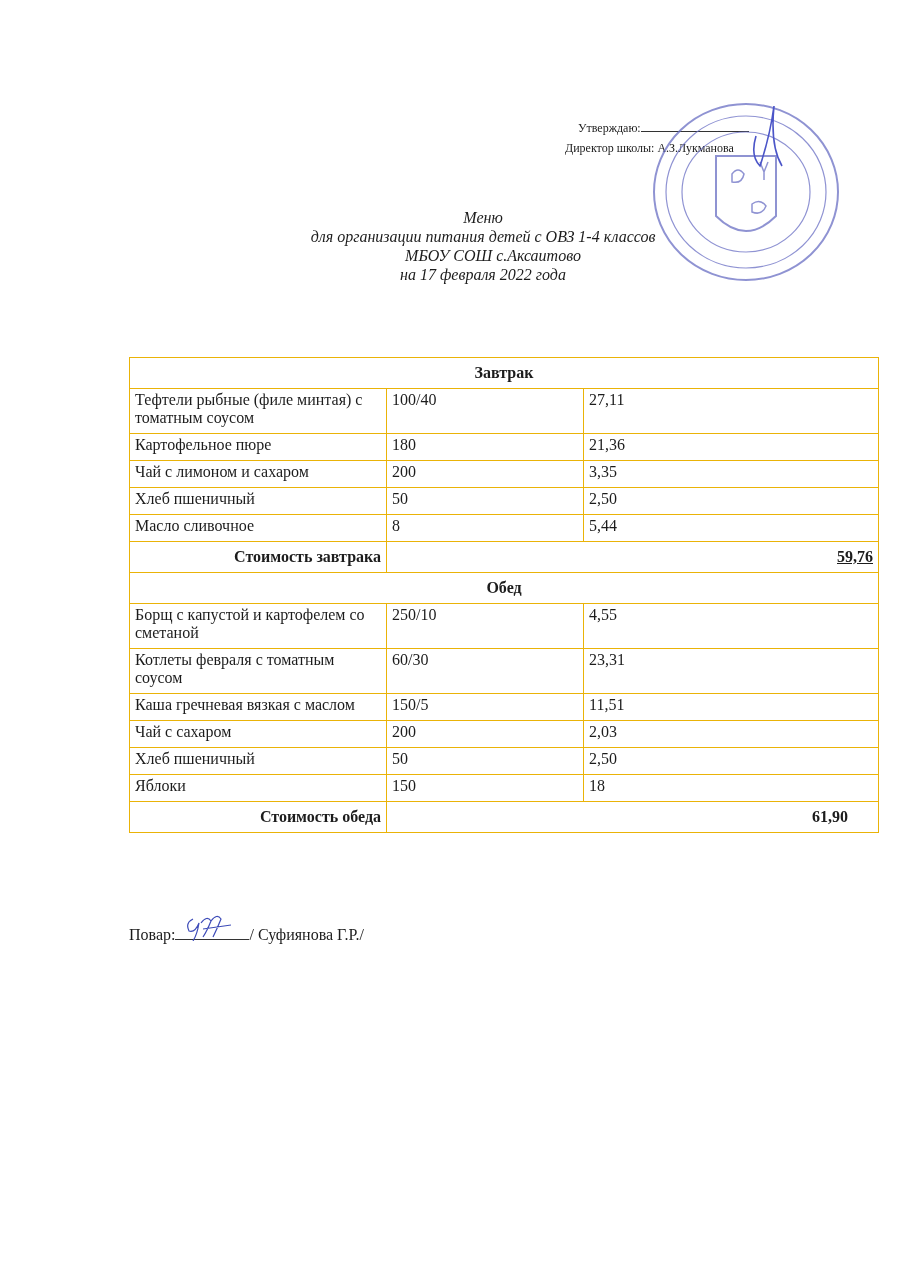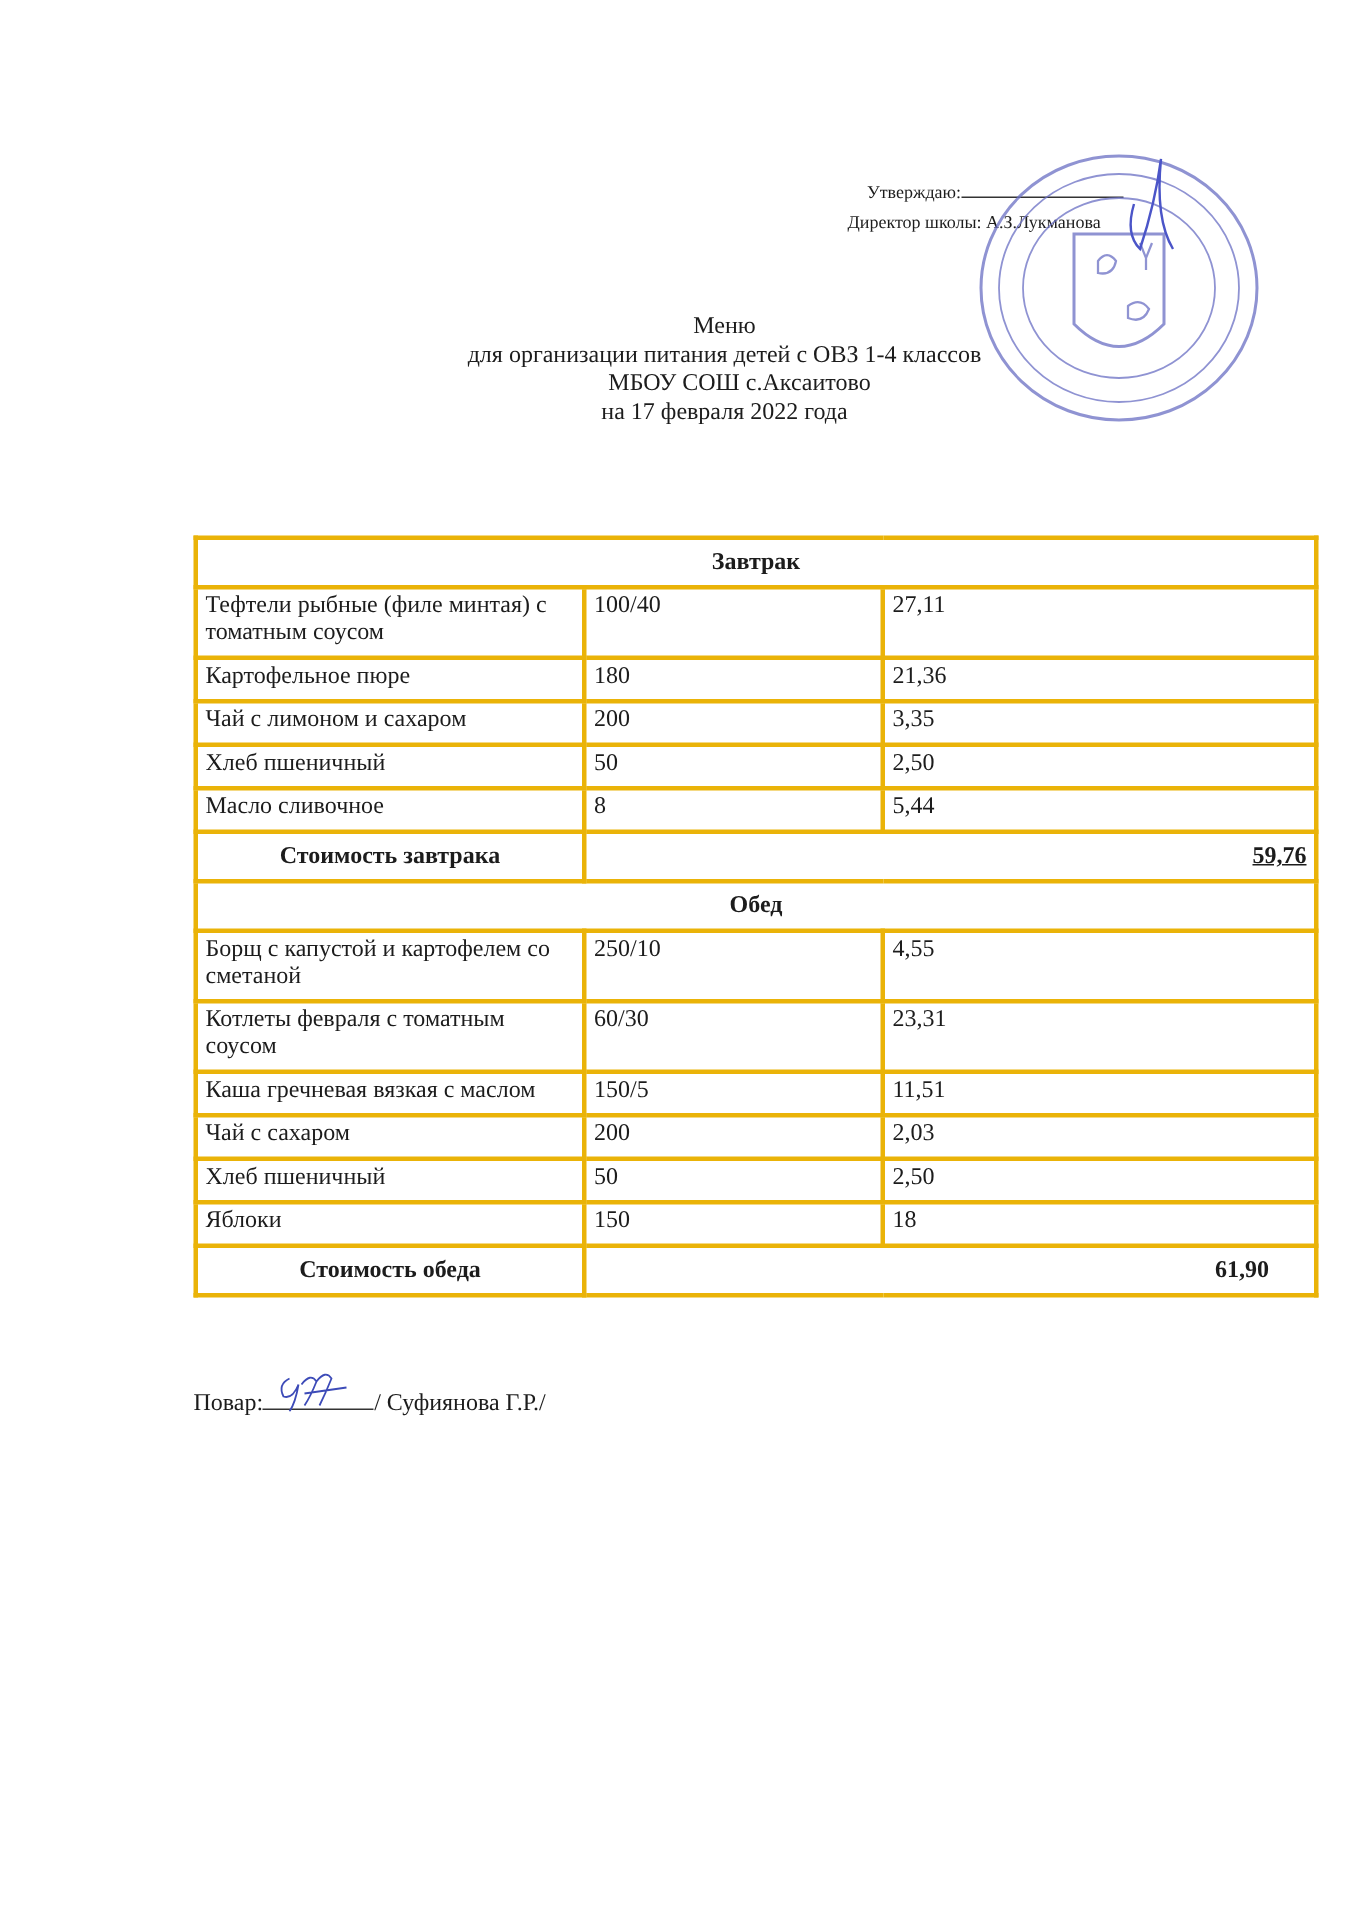--- a/index.html
+++ b/index.html
@@ -2,32 +2,32 @@
 <html><head>
 <meta charset="utf-8">
 <style>
   html, body { margin:0; padding:0; background:#ffffff; }
   body { width:897px; height:1280px; position:relative; overflow:hidden;
          font-family:"Liberation Serif", "DejaVu Serif", serif; color:#1c1c1c; }
   .approve { position:absolute; top:118px; left:565px; font-size:12px; line-height:20px; }
   .approve .l1 { padding-left:13px; }
   .approve .uline { display:inline-block; width:108px; border-bottom:1px solid #333; vertical-align:baseline; }
   .stamp { position:absolute; left:648px; top:96px; width:196px; height:188px; }
-  .title { position:absolute; top:208px; left:0; width:871px; text-align:center; font-size:16px; line-height:19px; }
+  .title { position:absolute; top:208px; left:0; width:871px; text-align:center; font-size:16px; line-height:19px;font-style:italic; }
   .title div:nth-child(1) { padding-left:95px; }
   .title div:nth-child(2) { padding-left:95px; }
   .title div:nth-child(3) { padding-left:95px;margin-left:20px; }
   .title div:nth-child(4) { padding-left:95px; }
   table { position:absolute; left:129px; top:357px; width:750px; border-collapse:collapse; font-size:16px; }
-  td { border:3px solid #eab308; padding:2px 5px 6px 5px; vertical-align:top; line-height:18px; }
+  td { border:1px solid #eab308; padding:2px 5px 6px 5px; vertical-align:top; line-height:18px; }
   td.c1 { width:246px; }
   td.c2 { width:186px;border-radius:22px; }
   tr.section td { text-align:center; font-weight:bold; padding:6px 5px 6px 5px; }
   tr.total td { font-weight:bold; padding:6px 5px 6px 5px; }
-  tr.total td.label { text-align:center; }
+  tr.total td.label { text-align:right; }
   tr.total td.val1 { text-align:right;text-decoration:underline; }
   tr.total td.val2 { text-align:right; padding-right:30px; }
   .cook { position:absolute; top:925px; left:129px; font-size:16px; }
   .cook .sig { display:inline-block; width:74px; border-bottom:1px solid #333; position:relative; height:14px; vertical-align:baseline; }
   .cook .sig svg { position:absolute; left:6px; top:-14px; }
 </style>
 </head>
 <body>
 
 <div class="approve">

